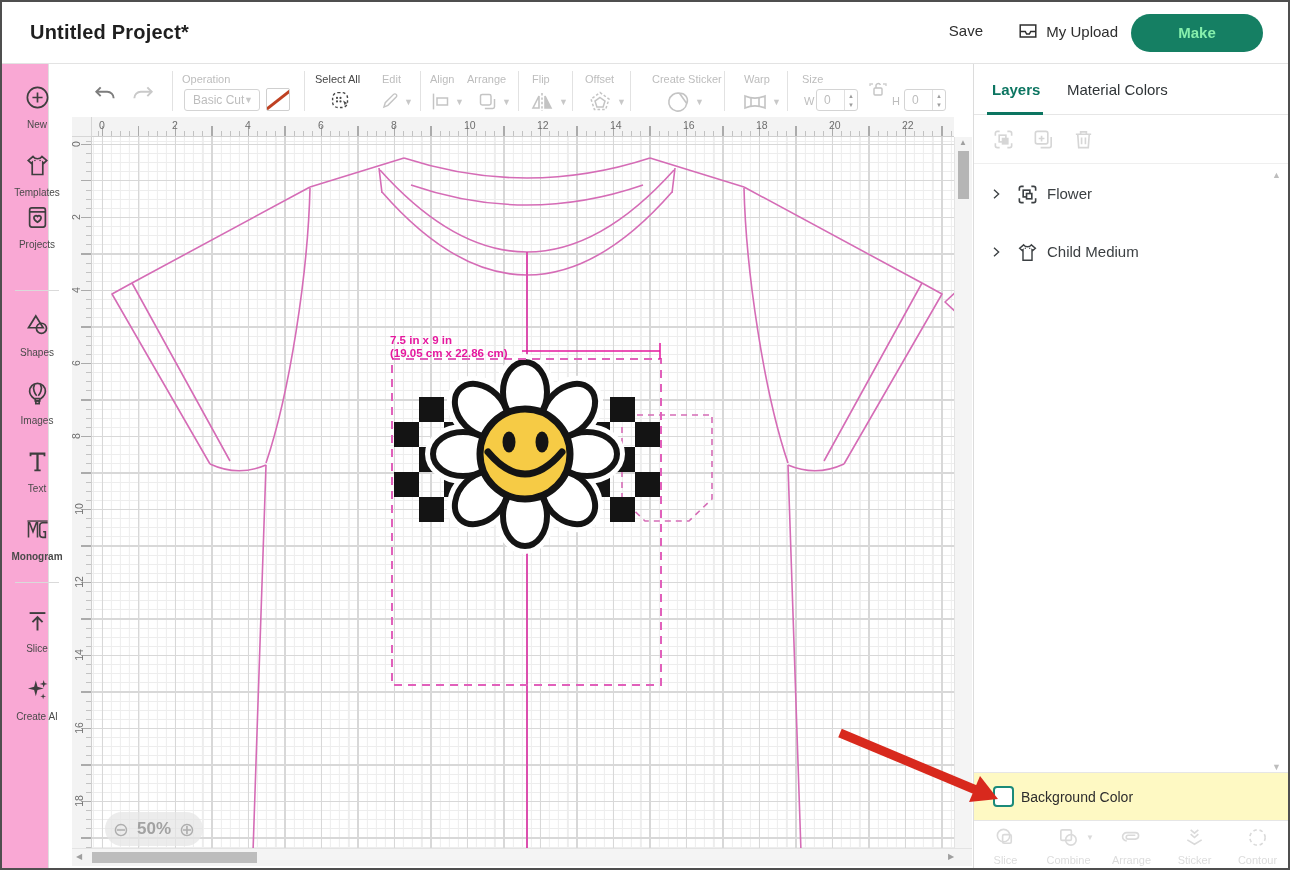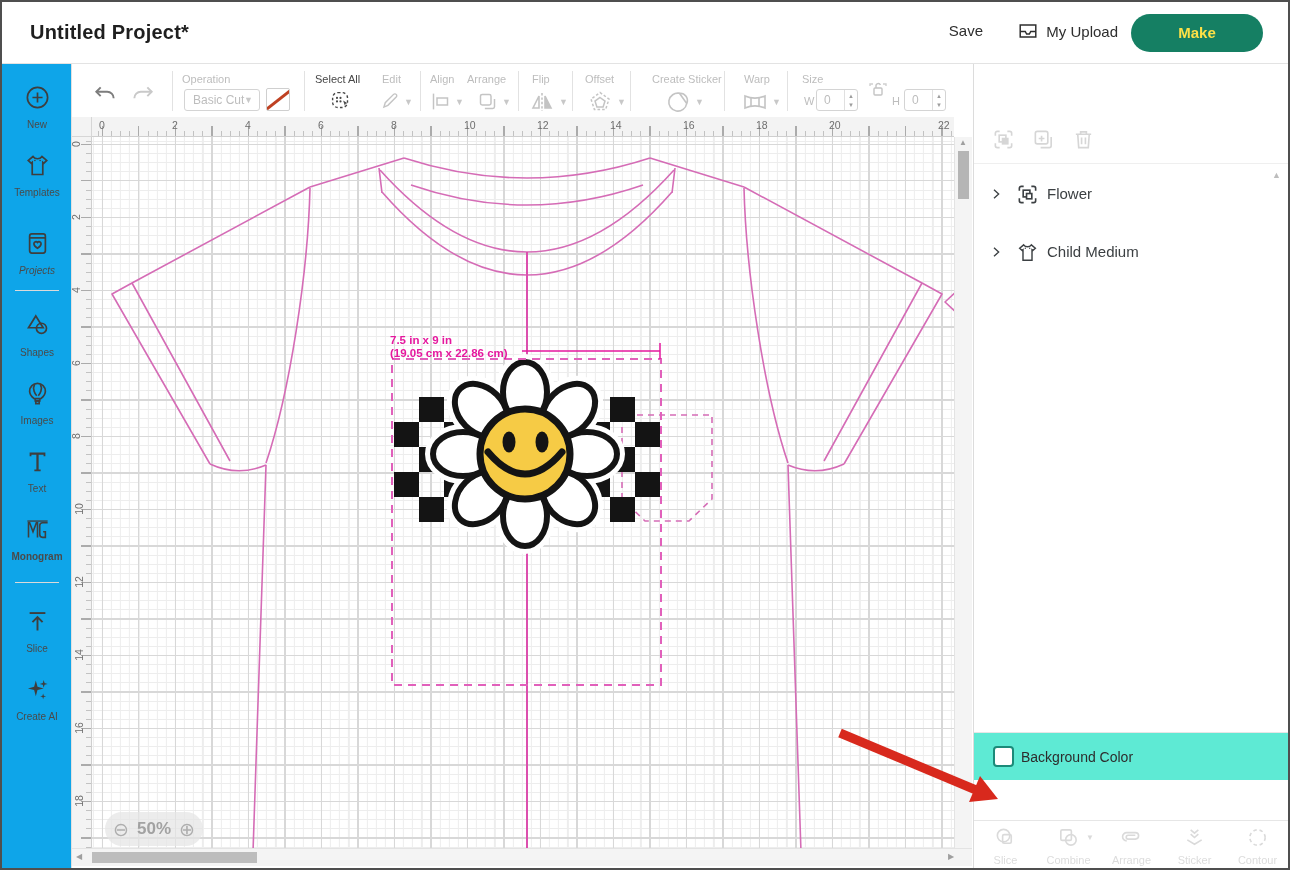--- a/index.html
+++ b/index.html
@@ -5,24 +5,24 @@
   * { margin:0; padding:0; box-sizing:border-box; }
   html,body { width:1290px; height:870px; font-family:"Liberation Sans", sans-serif; background:#fff; }
   .app { position:relative; width:1290px; height:870px; border:2px solid #4f4f4f; background:#fff; overflow:hidden; }
 
   
   .topbar { position:absolute; left:0; top:0; width:100%; height:62px; background:#fff; border-bottom:1px solid #e3e3e3; z-index:20; }
   .title { position:absolute; left:28px; top:19px; font-size:20px; font-weight:600; color:#1f1f1f; letter-spacing:.2px; }
   .save-btn { position:absolute; right:305px; top:20px; font-size:15px; color:#2e2e2e; cursor:pointer; }
   .mystuff { position:absolute; right:170px; top:18px; font-size:15px; color:#2e2e2e; cursor:pointer; display:flex; align-items:center; gap:7px; }
   .mystuff .icon { width:22px; height:22px; color:#2e2e2e; }
-  .make-btn { position:absolute; right:25px; top:12px; width:132px; height:38px; border-radius:20px; background:#157f63; color:#fde047; font-size:15px; font-weight:700; border:none; text-align:center; line-height:38px; cursor:pointer; }
+  .make-btn { position:absolute; right:25px; top:12px; width:132px; height:38px; border-radius:20px; background:#157f63; color:#86efac; font-size:15px; font-weight:700; border:none; text-align:center; line-height:38px; cursor:pointer; }
 
   
-  .sidebar { position:absolute; left:0; top:62px; width:70px; bottom:0; background:#0ea5e9; border-right:1px solid #e0e0e0; z-index:15; }
+  .sidebar { position:absolute; left:0; top:62px; width:47px; bottom:0; background:#f9a8d4; border-right:1px solid #e0e0e0; z-index:15; }
   .side-item { position:absolute; left:0; width:70px; text-align:center; cursor:pointer; color:#3e3e3e; }
   .side-item .icon { display:inline-block; width:27px; height:27px; }
   .side-item .lbl { display:block; font-size:10px; color:#4a4a4a; margin-top:4px; }
   .side-div { position:absolute; left:13px; width:44px; border-top:1px solid #dadada; }
 
   
   .toolbar { position:absolute; left:70px; top:62px; width:905px; height:53px; background:#fff; z-index:14; }
   .tb-sep { position:absolute; top:7px; height:40px; border-left:1px solid #e2e2e2; }
   .tb-lbl { position:absolute; top:9px; font-size:11px; color:#bdbdbd; white-space:nowrap; }
   .tb-lbl.dark { color:#474747; }
@@ -77,21 +77,21 @@
   .tab { position:absolute; top:17px; font-size:15px; color:#2f3437; cursor:pointer; }
   .tab.active { color:#0c7561; font-weight:700; }
   .tab-underline { position:absolute; left:13px; top:48px; width:56px; height:3px; background:#0c7561; }
   .layer-tools { position:absolute; left:0; top:51px; width:100%; height:49px; border-bottom:1px solid #efefef; }
   .layer-tools .icon { position:absolute; top:13px; width:23px; height:23px; color:#d6d6d6; cursor:pointer; }
   .layer-row { position:absolute; left:0; width:100%; height:44px; cursor:pointer; }
   .layer-row .chev { position:absolute; left:14px; top:12px; width:16px; height:16px; color:#3c4043; cursor:pointer; }
   .layer-row .licon { position:absolute; left:42px; top:9px; width:23px; height:23px; color:#3c4043; }
   .layer-row .lname { position:absolute; left:73px; top:11px; font-size:15px; color:#3c4043; }
   .pscroll { position:absolute; right:7px; font-size:9px; color:#bdbdbd; cursor:pointer; }
-  .bg-row { position:absolute; left:0; top:668px; width:100%; height:48px; border-top:1px solid #e6e6e6; background:#5eead4; }
+  .bg-row { position:absolute; left:0; top:708px; width:100%; height:48px; border-top:1px solid #e6e6e6; background:#fef9c3; }
   .bg-check { position:absolute; left:19px; top:13px; width:21px; height:21px; border:2px solid #1b8a79; border-radius:4px; background:#fff; cursor:pointer; }
   .bg-lbl { position:absolute; left:47px; top:16px; font-size:14px; color:#2d2d2d; }
   .bottom-actions { position:absolute; left:0; top:756px; width:100%; height:52px; border-top:1px solid #e6e6e6; }
   .b-act { position:absolute; top:0; width:63px; height:52px; text-align:center; color:#dadada; cursor:pointer; }
   .b-act .icon { display:inline-block; width:23px; height:23px; margin-top:5px; }
   .b-act .blbl { display:block; font-size:11px; color:#dcdcdc; margin-top:1px; }
   .b-act .bcaret { position:absolute; right:6px; top:12px; font-size:8px; color:#dadada; }
 
   .overlay-svg { position:absolute; left:0; top:0; width:1290px; height:870px; pointer-events:none; z-index:40; }
   .icon svg, .tb-icon svg, .chev svg, .licon svg { width:100%; height:100%; display:block; }
@@ -119,21 +119,21 @@
   <div class="sidebar" id="sidebar">
       <div class="side-item" style="top: 20px;"><span class="icon"><svg viewBox="0 0 24 24" fill="none" stroke="currentColor" stroke-width="1.5">
             <circle cx="12" cy="12" r="9"></circle>
             <path d="M12 7.5v9M7.5 12h9"></path>
           </svg></span><span class="lbl">New</span></div>
       <div class="side-item" style="top: 88px;"><span class="icon"><svg viewBox="0 0 24 24" fill="none" stroke="currentColor" stroke-width="1.5">
             <path d="M8 4 3.8 7.5 6.5 10l.8-.7V20h9.4V9.3l.8.7 2.7-2.5L16 4c-1 1.4-2.5 2-4 2s-3-.6-4-2z"></path>
             <circle cx="9.7" cy="7.6" r=".7" fill="currentColor" stroke="none"></circle>
             <circle cx="14.3" cy="7.6" r=".7" fill="currentColor" stroke="none"></circle>
           </svg></span><span class="lbl">Templates</span></div>
-      <div class="side-item" style="top: 166px; font-style: italic;"><span class="icon"><svg viewBox="0 0 24 24" fill="none" stroke="currentColor" stroke-width="1.5">
+      <div class="side-item" style="top: 140px;"><span class="icon"><svg viewBox="0 0 24 24" fill="none" stroke="currentColor" stroke-width="1.5">
             <rect x="5" y="3.5" width="14" height="17" rx="2"></rect>
             <path d="M5 7h14"></path>
             <path d="M12 16.2s-3.2-2-3.2-4a1.8 1.8 0 0 1 3.2-1.1 1.8 1.8 0 0 1 3.2 1.1c0 2-3.2 4-3.2 4z"></path>
           </svg></span><span class="lbl">Projects</span></div>
       <div class="side-div" style="top: 226px;"></div>
       <div class="side-item" style="top: 248px;"><span class="icon"><svg viewBox="0 0 24 24" fill="none" stroke="currentColor" stroke-width="1.5">
             <path d="M10.5 3.5 17 14H4z"></path>
             <circle cx="15.5" cy="14.5" r="4.5"></circle>
           </svg></span><span class="lbl">Shapes</span></div>
       <div class="side-item" style="top: 316px;"><span class="icon"><svg viewBox="0 0 24 24" fill="none" stroke="currentColor" stroke-width="1.5">
@@ -292,21 +292,21 @@
         <span style="left: 80px;">2</span>
         <span style="left: 153px;">4</span>
         <span style="left: 226px;">6</span>
         <span style="left: 299px;">8</span>
         <span style="left: 372px;">10</span>
         <span style="left: 445px;">12</span>
         <span style="left: 518px;">14</span>
         <span style="left: 591px;">16</span>
         <span style="left: 664px;">18</span>
         <span style="left: 737px;">20</span>
-        <span style="left: 846px;">22</span>
+        <span style="left: 810px;">22</span>
       </div>
     <div class="v-ruler" id="v-ruler">
         <span style="top: 1px;">0</span>
         <span style="top: 74px;">2</span>
         <span style="top: 147px;">4</span>
         <span style="top: 220px;">6</span>
         <span style="top: 293px;">8</span>
         <span style="top: 366px;">10</span>
         <span style="top: 439px;">12</span>
         <span style="top: 512px;">14</span>
@@ -384,20 +384,25 @@
       <div class="v-thumb"></div>
     </div>
     <div class="h-scroll">
       <span class="arr" style="left:4px">◀</span>
       <div class="h-thumb"></div>
       <span class="arr" style="left:876px">▶</span>
     </div>
   </div>
 
   <div class="panel">
+    <div class="tabs" id="panel-tabs">
+        <div class="tab active" style="left: 18px;">Layers</div>
+        <div class="tab" style="left: 93px;">Material Colors</div>
+        <div class="tab-underline"></div>
+      </div>
     <div class="layer-tools">
       <span class="icon" style="left:18px">
           <svg viewBox="0 0 24 24" fill="none" stroke="currentColor" stroke-width="1.7">
             <path d="M3.5 8V5.5a2 2 0 0 1 2-2H8M16 3.5h2.5a2 2 0 0 1 2 2V8M20.5 16v2.5a2 2 0 0 1-2 2H16M8 20.5H5.5a2 2 0 0 1-2-2V16"></path>
             <rect x="7.5" y="7.5" width="7" height="7"></rect>
             <rect x="11" y="11" width="5.5" height="5.5" fill="currentColor"></rect>
           </svg>
         </span>
       <span class="icon" style="left:58px">
           <svg viewBox="0 0 24 24" fill="none" stroke="currentColor" stroke-width="1.7">

